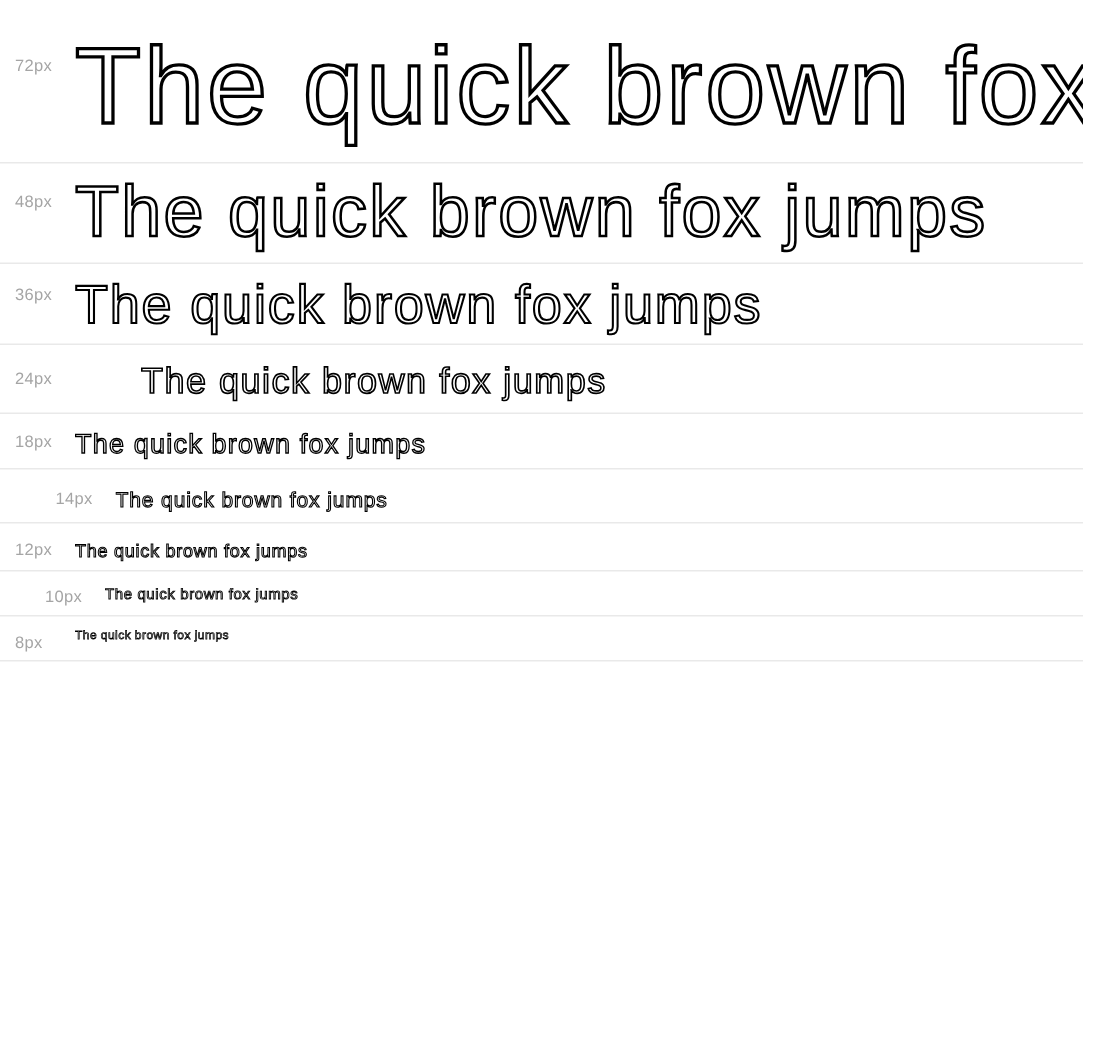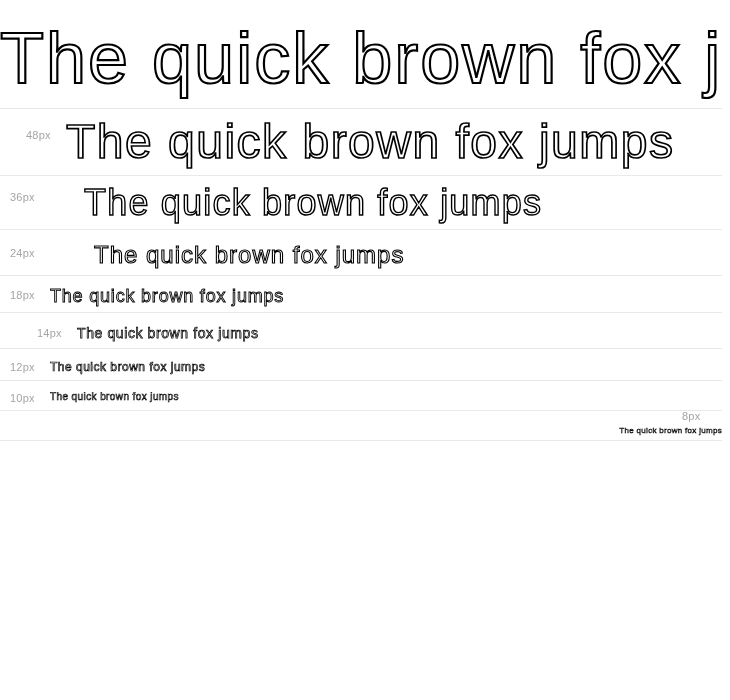--- a/index.html
+++ b/index.html
@@ -55,61 +55,62 @@
     -webkit-text-stroke: 1px #000000;
     color: transparent;
     text-shadow: none;
   }
 
   
   .row-72 { height: 109px; }
   .row-72 .sample-text { font-size: 72px; line-height: 72px; -webkit-text-stroke-width: 2.2px; letter-spacing: 2px; padding-bottom: 14px; }
   .row-72 .size-label { padding-bottom: 58px; }
 
-  .row-48 { height: 67px; padding-left: 16px; }
+  .row-48 { height: 67px; }
   .row-48 .sample-text { font-size: 48px; line-height: 48px; -webkit-text-stroke-width: 1.7px; letter-spacing: 1.5px; padding-bottom: 9px; }
   .row-48 .size-label { padding-bottom: 34px; }
 
-  .row-36 { height: 54px; gap: 34px; }
+  .row-36 { height: 54px; }
   .row-36 .sample-text { font-size: 36px; line-height: 36px; -webkit-text-stroke-width: 1.4px; letter-spacing: 1.2px; padding-bottom: 8px; }
   .row-36 .size-label { padding-bottom: 26px; }
 
   .row-24 { height: 46px; gap: 44px; }
   .row-24 .sample-text { font-size: 24px; line-height: 24px; -webkit-text-stroke-width: 1.1px; letter-spacing: 1px; padding-bottom: 8px; }
   .row-24 .size-label { padding-bottom: 16px; }
 
   .row-18 { height: 37px; justify-content: flex-end; }
   .row-18 .sample-text { font-size: 18px; line-height: 18px; -webkit-text-stroke-width: 0.9px; letter-spacing: 0.8px; padding-bottom: 7px; }
   .row-18 .size-label { padding-bottom: 11px; }
 
   .row-14 { height: 36px; }
   .row-14 .sample-text { font-size: 14px; line-height: 14px; -webkit-text-stroke-width: 0.75px; letter-spacing: 0.6px; padding-bottom: 8px; }
   .row-14 .size-label { padding-bottom: 9px; margin-left: 37px; }
 
   .row-12 { height: 32px; }
   .row-12 .sample-text { font-size: 12px; line-height: 12px; -webkit-text-stroke-width: 0.7px; letter-spacing: 0.5px; padding-bottom: 7px; }
   .row-12 .size-label { padding-bottom: 7px; margin-top: 28px; }
 
-  .row-10 { height: 30px; }
+  .row-10 { height: 30px; padding-left: 20px; }
   .row-10 .sample-text { font-size: 10px; line-height: 10px; -webkit-text-stroke-width: 0.6px; letter-spacing: 0.4px; padding-bottom: 8px; }
   .row-10 .size-label { padding-bottom: 6px; }
 
-  .row-8 { height: 30px; flex-direction: column; }
+  .row-8 { height: 30px; }
   .row-8 .sample-text { font-size: 8px; line-height: 8px; -webkit-text-stroke-width: 0.5px; letter-spacing: 0.3px; padding-bottom: 12px; }
   .row-8 .size-label { padding-bottom: 5px; }
 
   
   .sample-text { margin-left: 0px; }
 </style>
 </head>
 <body>
 
 <div id="specimen-sheet">
 
   <div class="specimen-row row-72">
+    <div class="size-label">72px</div>
     <div class="sample-text">The quick brown fox jumps</div>
   </div>
 
   <div class="specimen-row row-48">
     <div class="size-label">48px</div>
     <div class="sample-text">The quick brown fox jumps</div>
   </div>
 
   <div class="specimen-row row-36">
     <div class="size-label">36px</div>

